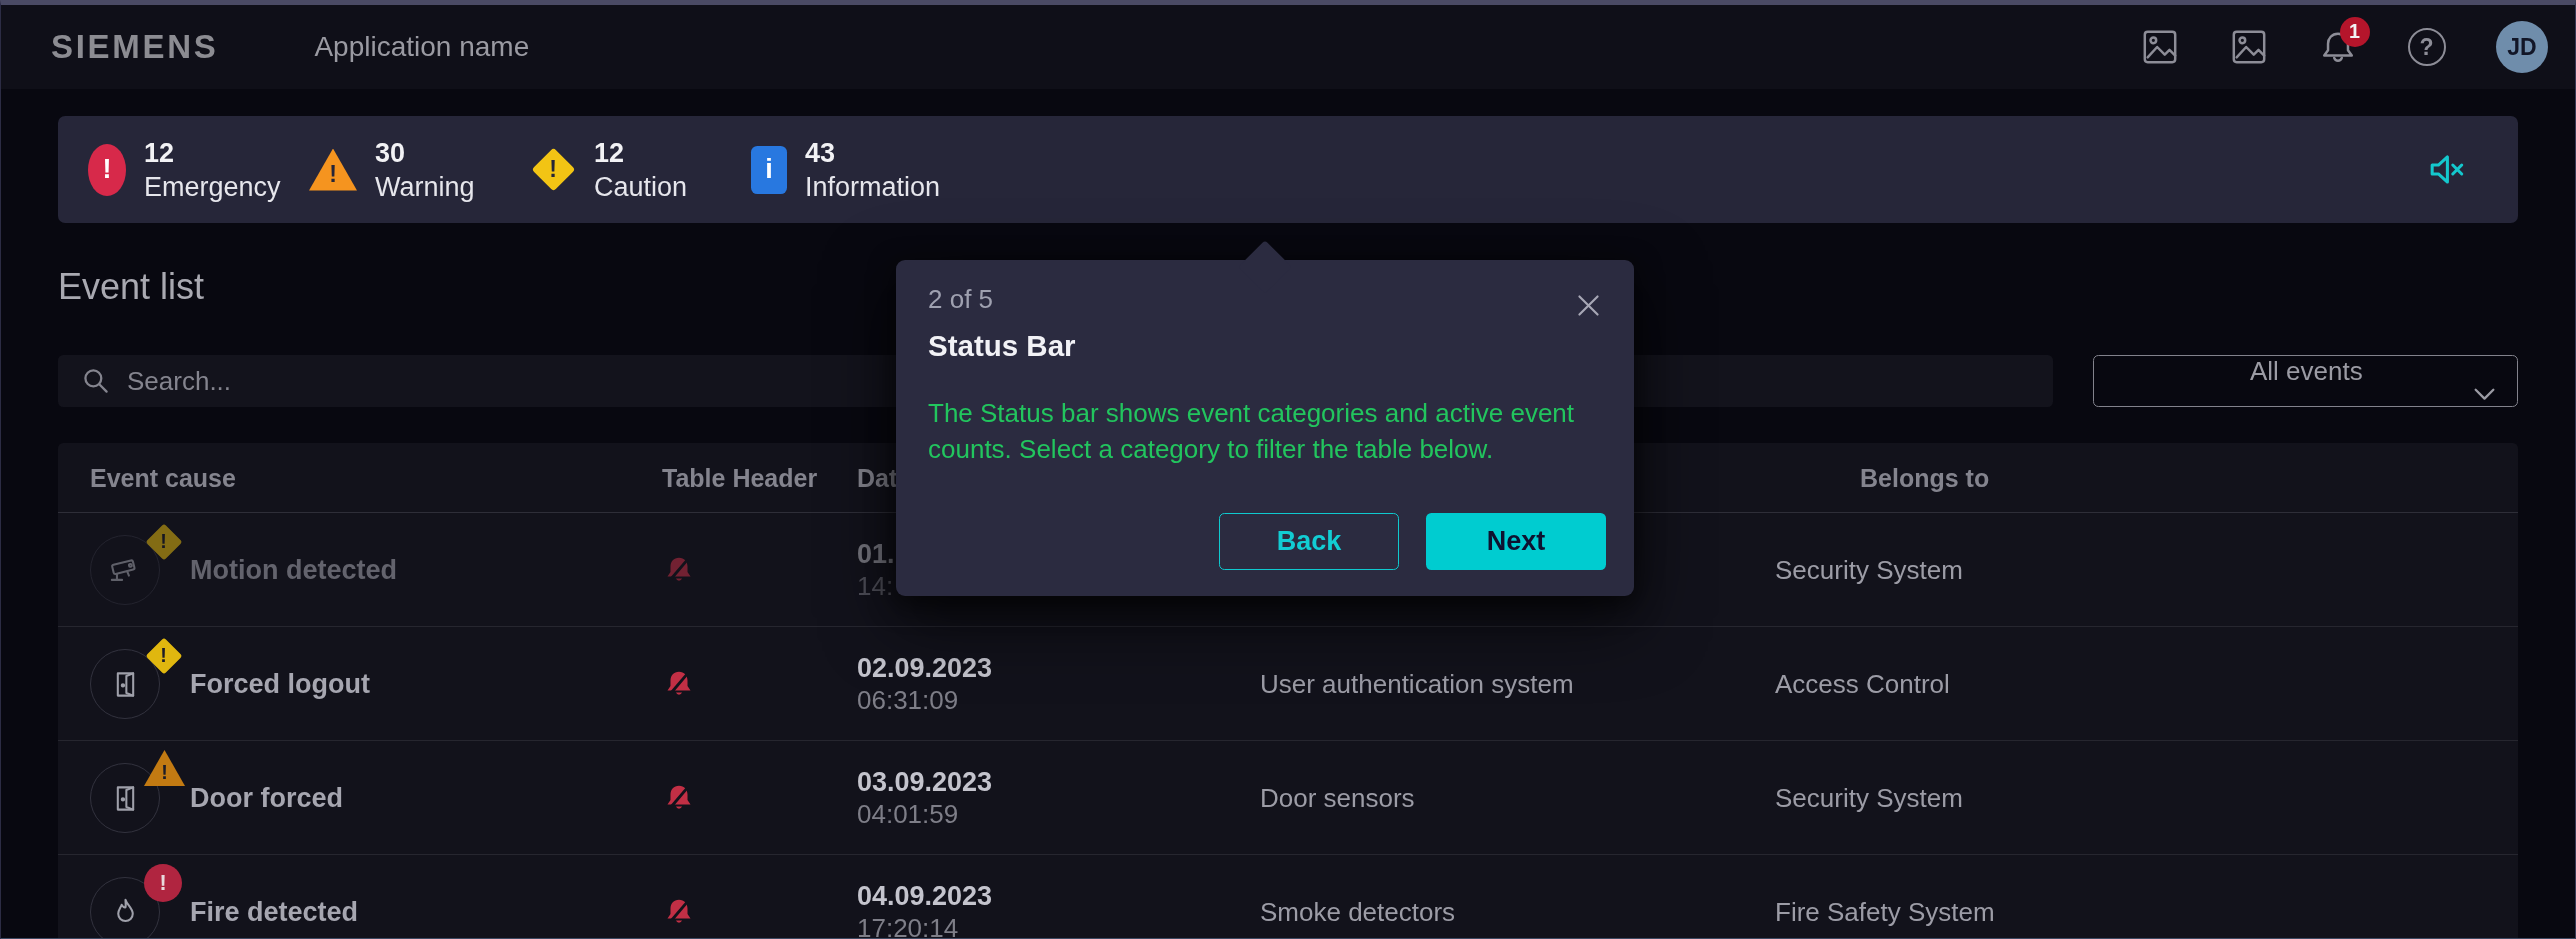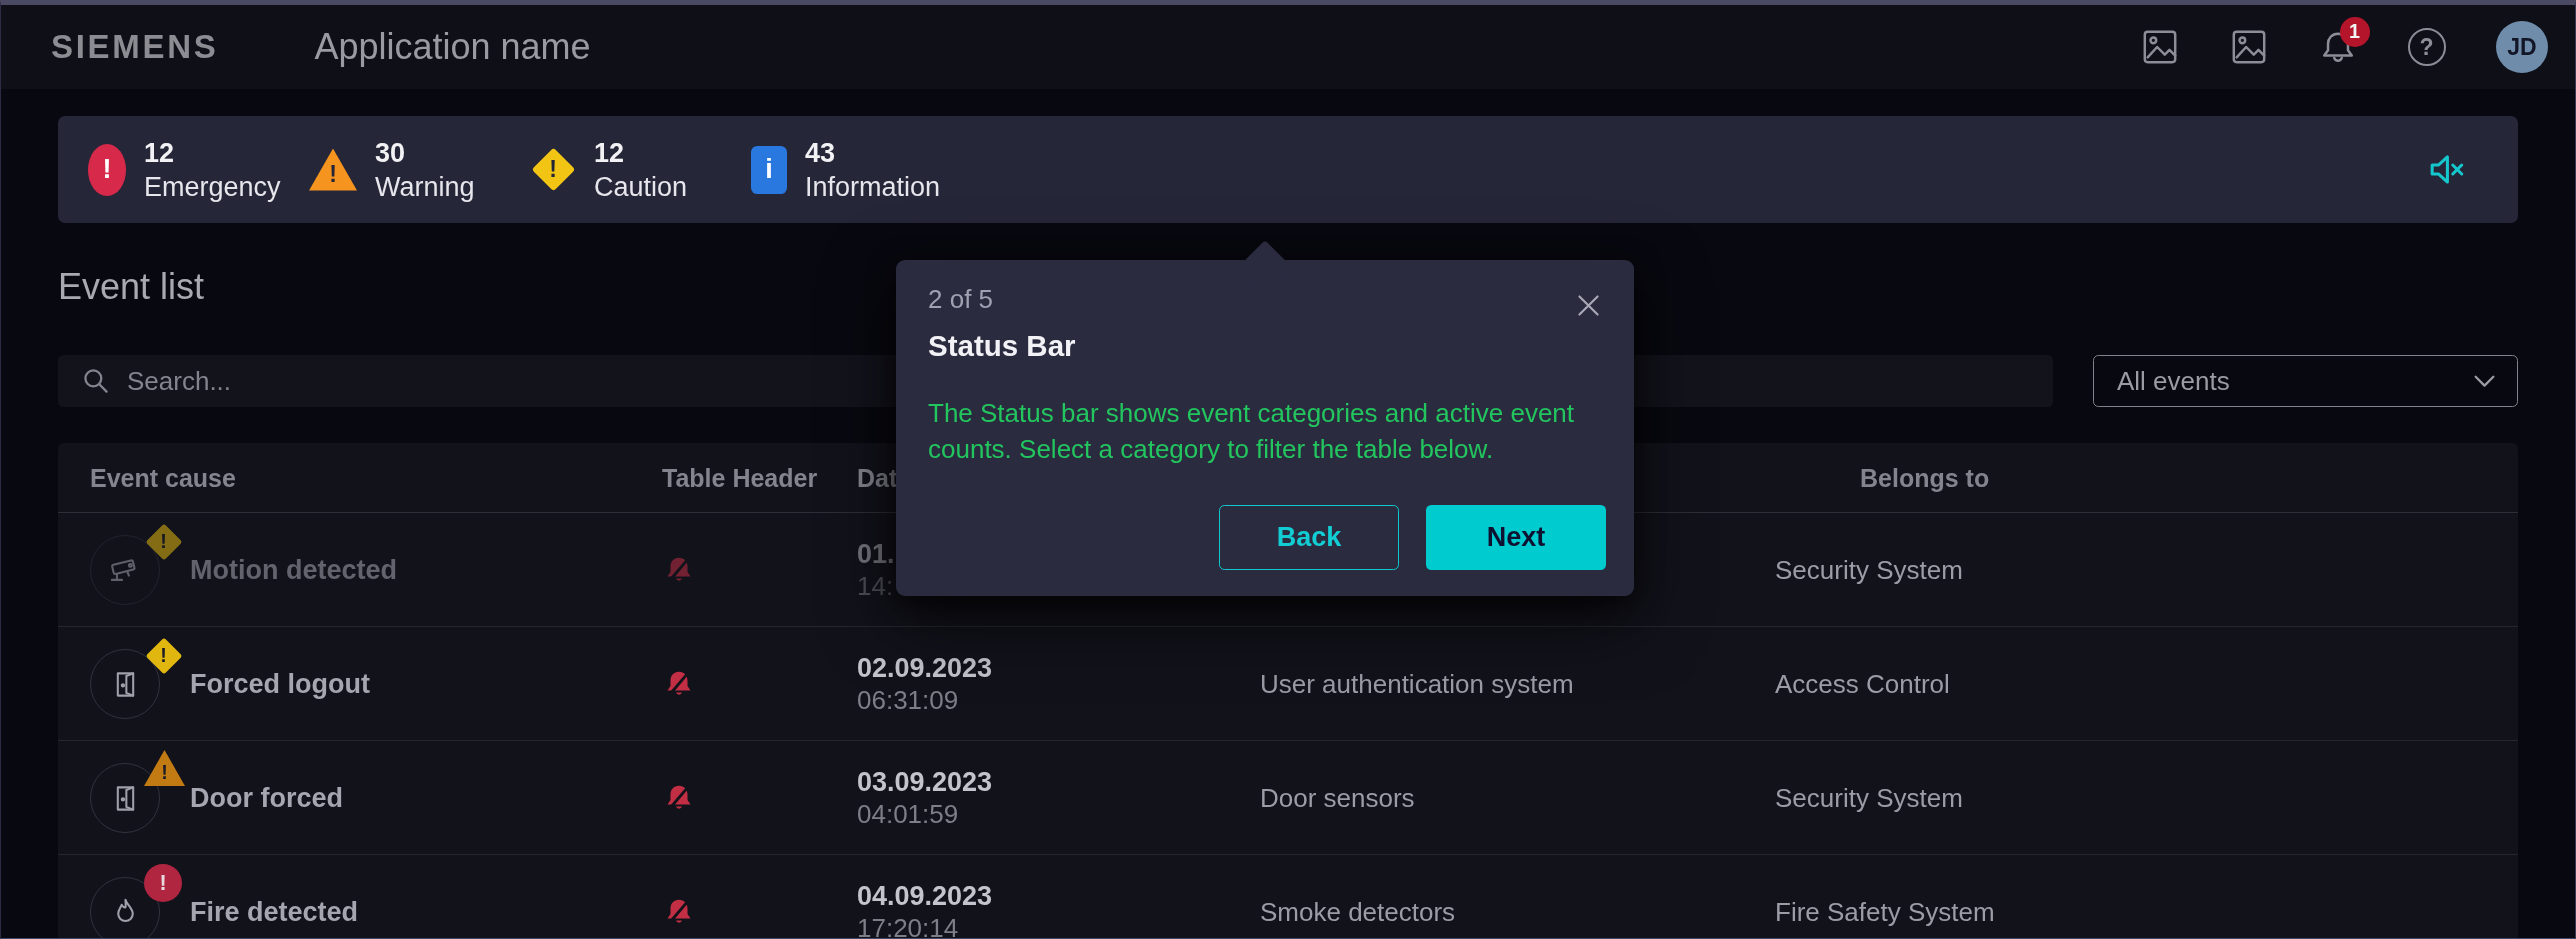--- a/index.html
+++ b/index.html
@@ -6,21 +6,21 @@
   html,body { background:#000; }
   #app {
     position:relative; width:2576px; height:940px; overflow:hidden;
     background:#080810; font-family:"Liberation Sans", sans-serif;
     border-top:5.4px solid #4a4a64; border-left:1.8px solid #2c2c44;
     border-right:1.8px solid #3a3a55; border-bottom:2.7px solid #3e4a63;
   }
   
   .header { height:84px; background:#0f0f18; display:flex; align-items:center; padding:0 27px 0 50px; }
   .logo { font-size:33px; font-weight:bold; letter-spacing:2.7px; color:#8c8c92; }
-  .app-title { margin-left:96px; font-size:36px; color:#9a9aa2; }
+  .app-title { margin-left:96px; font-size:28px; color:#9a9aa2; }
   .header-actions { margin-left:auto; display:flex; align-items:center; gap:50px; }
   .hicon { width:39px; height:39px; display:flex; align-items:center; justify-content:center; position:relative; cursor:pointer; }
   .hicon svg { stroke:#8d8d97; fill:none; stroke-width:2.6; stroke-linecap:round; stroke-linejoin:round; }
   .badge-dot {
     position:absolute; top:-10.7px; right:-12.5px; width:30px; height:30px; border-radius:50%;
     background:#b5152b; color:#f2f2f4; font-size:19.7px; font-weight:bold;
     display:flex; align-items:center; justify-content:center;
   }
   .help-circle { width:38px; height:38px; border:2.7px solid #8d8d97; border-radius:50%;
     color:#8d8d97; font-size:23px; font-weight:bold; display:flex; align-items:center; justify-content:center; }
@@ -56,21 +56,21 @@
     display:flex; align-items:center; padding:0 23px;
   }
   .search svg { stroke:#84848e; fill:none; stroke-width:2.6; stroke-linecap:round; }
   .search input {
     flex:1; margin-left:16px; background:transparent; border:none; outline:none;
     font-family:"Liberation Sans",sans-serif; font-size:26px; color:#c9c9d2;
   }
   .search input::placeholder { color:#84848e; }
   .dropdown {
     width:425px; height:52px; border:1.8px solid #82828c; border-radius:5.4px;
-    display:flex; align-items:center; padding:0 21.4px 0 23px; cursor:pointer;
+    display:flex; align-items:center; padding:0 21.4px 0 23px; cursor:pointer;flex-direction:column;
   }
   .dropdown-value { font-size:26px; color:#9b9ba4; }
   .dropdown svg { margin-left:auto; stroke:#9b9ba4; fill:none; stroke-width:2.6; stroke-linecap:round; stroke-linejoin:round; }
   
   .table { margin:36px 57px 0; background:#12121b; border-radius:5.4px 5.4px 0 0; height:536px; }
   .thead { position:relative; height:70px; border-bottom:0.9px solid #2e2e38; }
   .th { position:absolute; top:0; height:70px; display:flex; align-items:center;
     font-size:25px; color:#84848e; font-weight:bold; white-space:nowrap; }
   .trow { position:relative; height:114px; border-bottom:0.9px solid #26262f; cursor:pointer; }
   .cell { position:absolute; top:0; height:114px; display:flex; align-items:center; white-space:nowrap; }
@@ -102,21 +102,21 @@
   }
   .tt-caret { position:absolute; left:350px; top:-12.5px; width:38px; height:38px;
     background:#2b2b40; transform:rotate(45deg); border-radius:3.6px; }
   .tt-step { font-size:26px; color:#9fa1b0; }
   .tt-title { margin-top:14.3px; font-size:29.5px; font-weight:bold; color:#f2f2f6; }
   .tt-body { margin-top:32px; font-size:26px; line-height:36px; color:#22c55e; max-width:693px; }
   .tt-close { position:absolute; top:29px; right:30px; width:32px; height:32px; cursor:pointer;
     display:flex; align-items:center; justify-content:center; }
   .tt-close svg { stroke:#a7a7b5; stroke-width:2.4; stroke-linecap:round; }
   .tt-buttons { position:absolute; right:28px; bottom:26px; display:flex; gap:27px; }
-  .btn { height:65px; border-radius:5.4px; font-family:"Liberation Sans",sans-serif;
+  .btn { height:57px; border-radius:5.4px; font-family:"Liberation Sans",sans-serif;
     font-size:27px; font-weight:bold; display:flex; align-items:center; justify-content:center; cursor:pointer; }
   .btn-back { width:180px; background:transparent; border:1.8px solid #0fc9cf; color:#12cdd3; }
   .btn-next { width:180px; background:#00ccd0; border:none; color:#0e1230; }
 </style>
 </head>
 <body>
 
 <div id="app">
 
   <div class="header">

